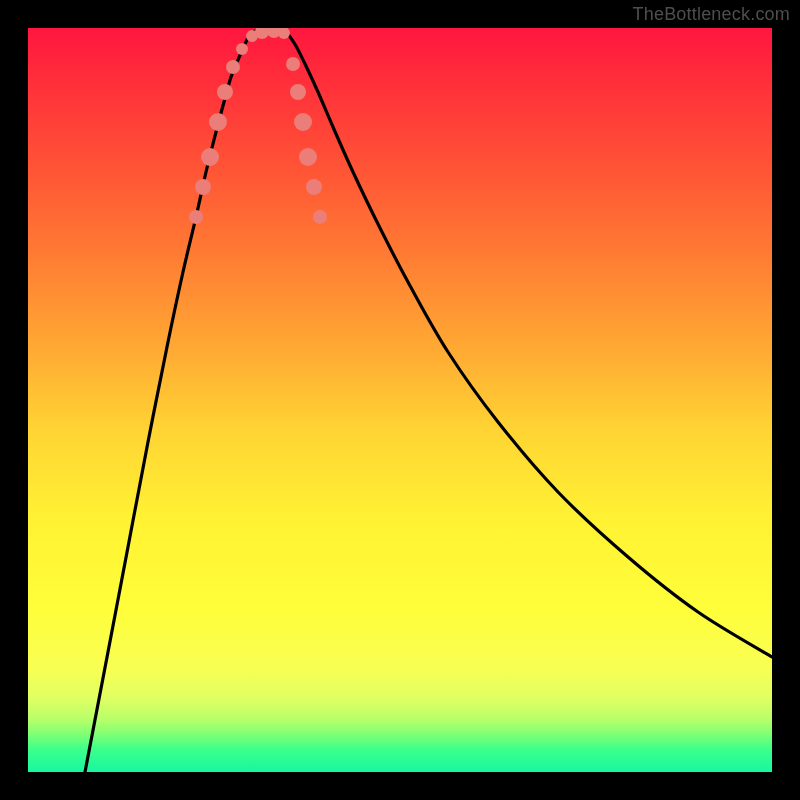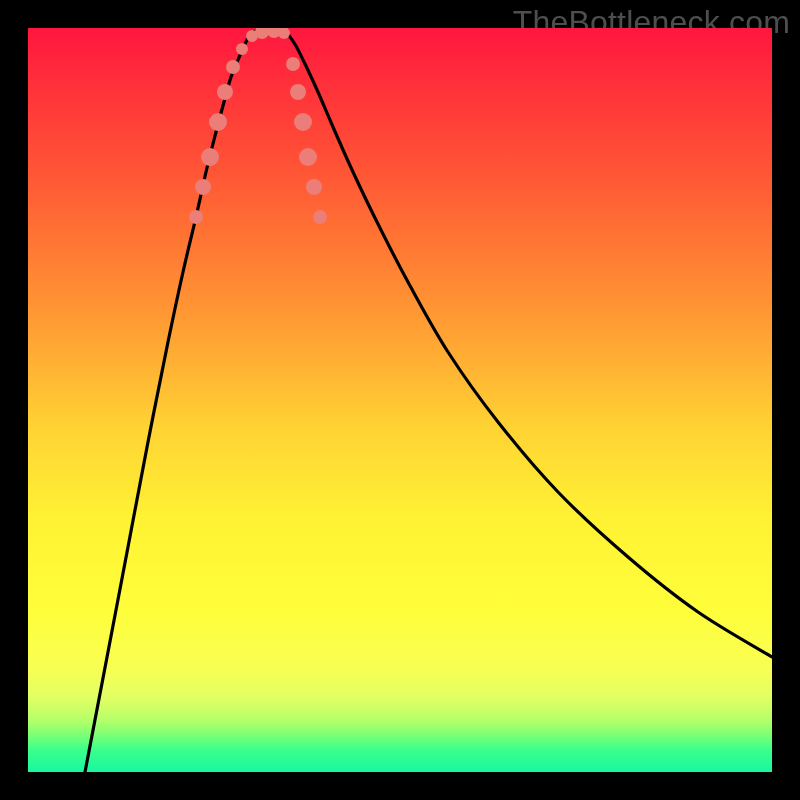--- a/index.html
+++ b/index.html
@@ -42,21 +42,21 @@
       #7dff74 95%,
       #3bff8c 97%,
       #17f7a0 100%
     );
   }
   .watermark {
     position: absolute;
     top: 4px;
     right: 10px;
     color: #4e4e4e;
-    font-size: 32px;
+    font-size: 18px;
     font-weight: 500;
     letter-spacing: 0.2px;
     user-select: none;
   }
   svg.curves {
     position: absolute;
     top: 0;
     left: 0;
     width: 744px;
     height: 744px;

